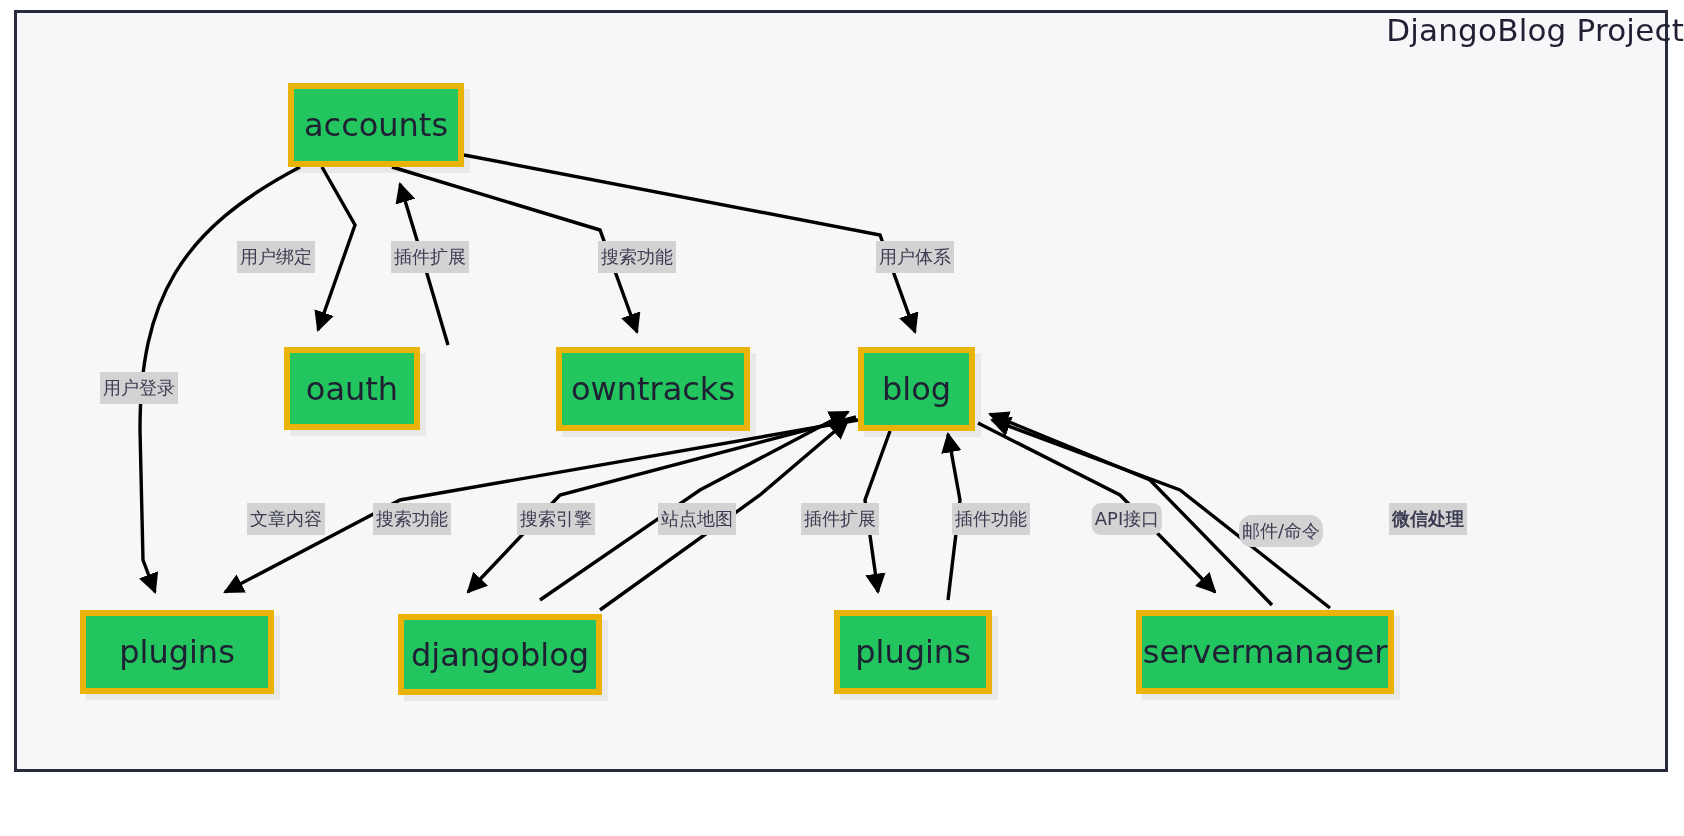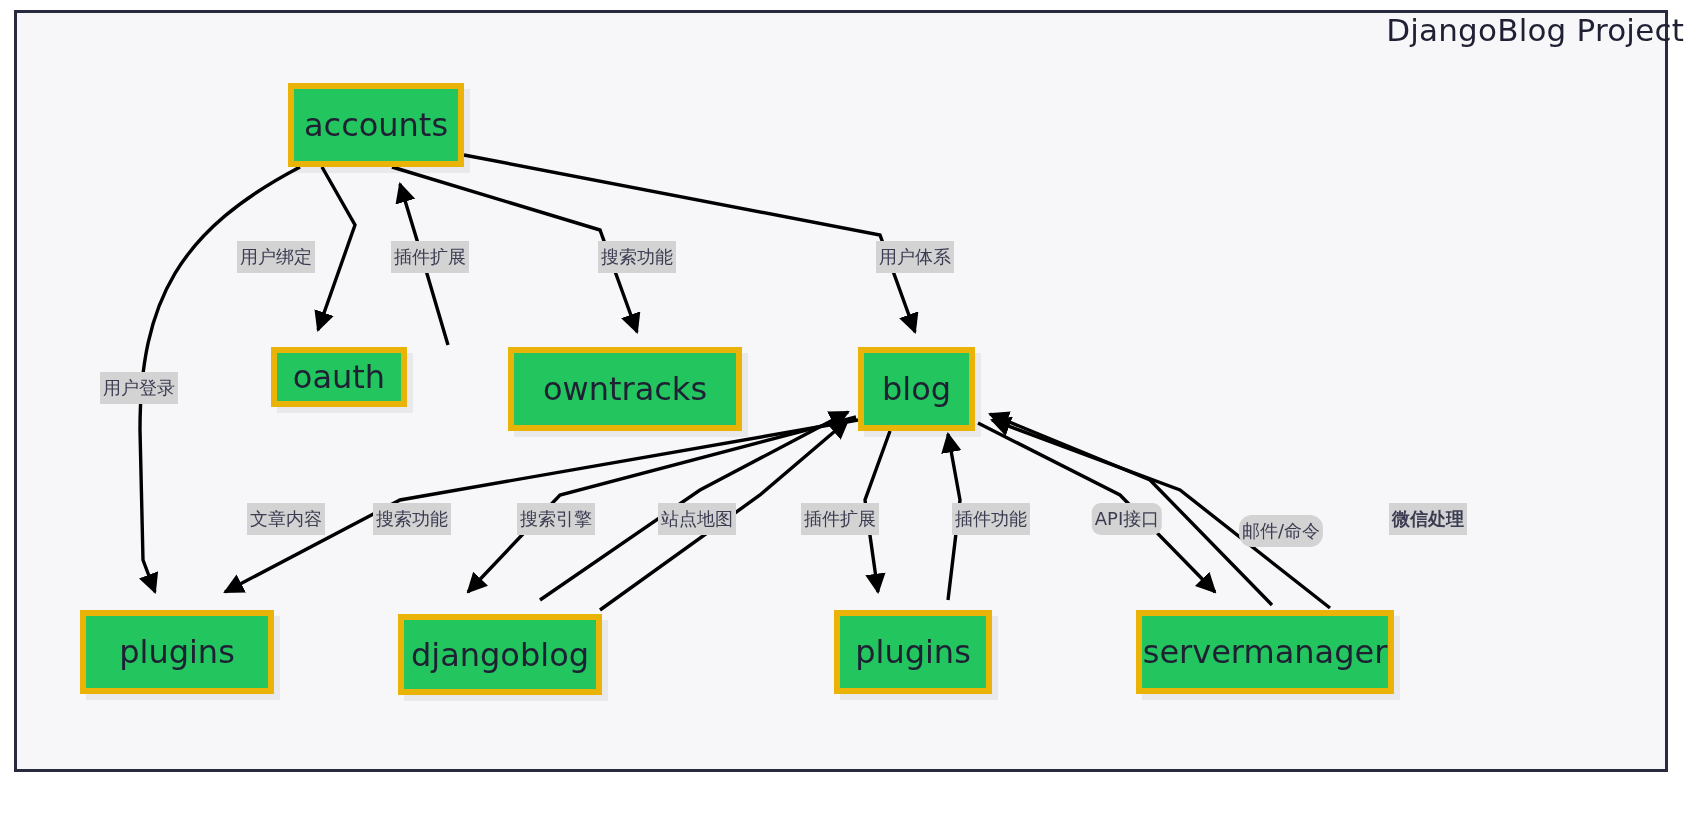--- a/index.html
+++ b/index.html
@@ -110,22 +110,22 @@
 
       <path d="M 978,423 L 1120,495 L 1215,592"></path>
 
       <path d="M 1272,605 L 1150,480 L 990,414"></path>
 
       <path d="M 1330,608 L 1180,490 L 992,420"></path>
     </g>
   </svg>
 
   <div class="node" style="left:288px;top:83px;width:176px;height:84px;">accounts</div>
-  <div class="node" style="left:271px;top:347px;width:136px;height:60px;">oauth</div>
-  <div class="node" style="left:508px;top:347px;width:234px;height:84px;">owntracks</div>
+  <div class="node" style="left:284px;top:347px;width:136px;height:83px;">oauth</div>
+  <div class="node" style="left:556px;top:347px;width:194px;height:84px;">owntracks</div>
   <div class="node" style="left:858px;top:347px;width:117px;height:84px;">blog</div>
   <div class="node" style="left:80px;top:610px;width:194px;height:84px;">plugins</div>
   <div class="node" style="left:398px;top:614px;width:204px;height:81px;">djangoblog</div>
   <div class="node" style="left:834px;top:610px;width:158px;height:84px;">plugins</div>
   <div class="node" style="left:1136px;top:610px;width:258px;height:84px;">servermanager</div>
 
   <div class="edge-label" style="left:139px;top:388px;">用户登录</div>
   <div class="edge-label" style="left:276px;top:257px;">用户绑定</div>
   <div class="edge-label" style="left:430px;top:257px;">插件扩展</div>
   <div class="edge-label" style="left:637px;top:257px;">搜索功能</div>

